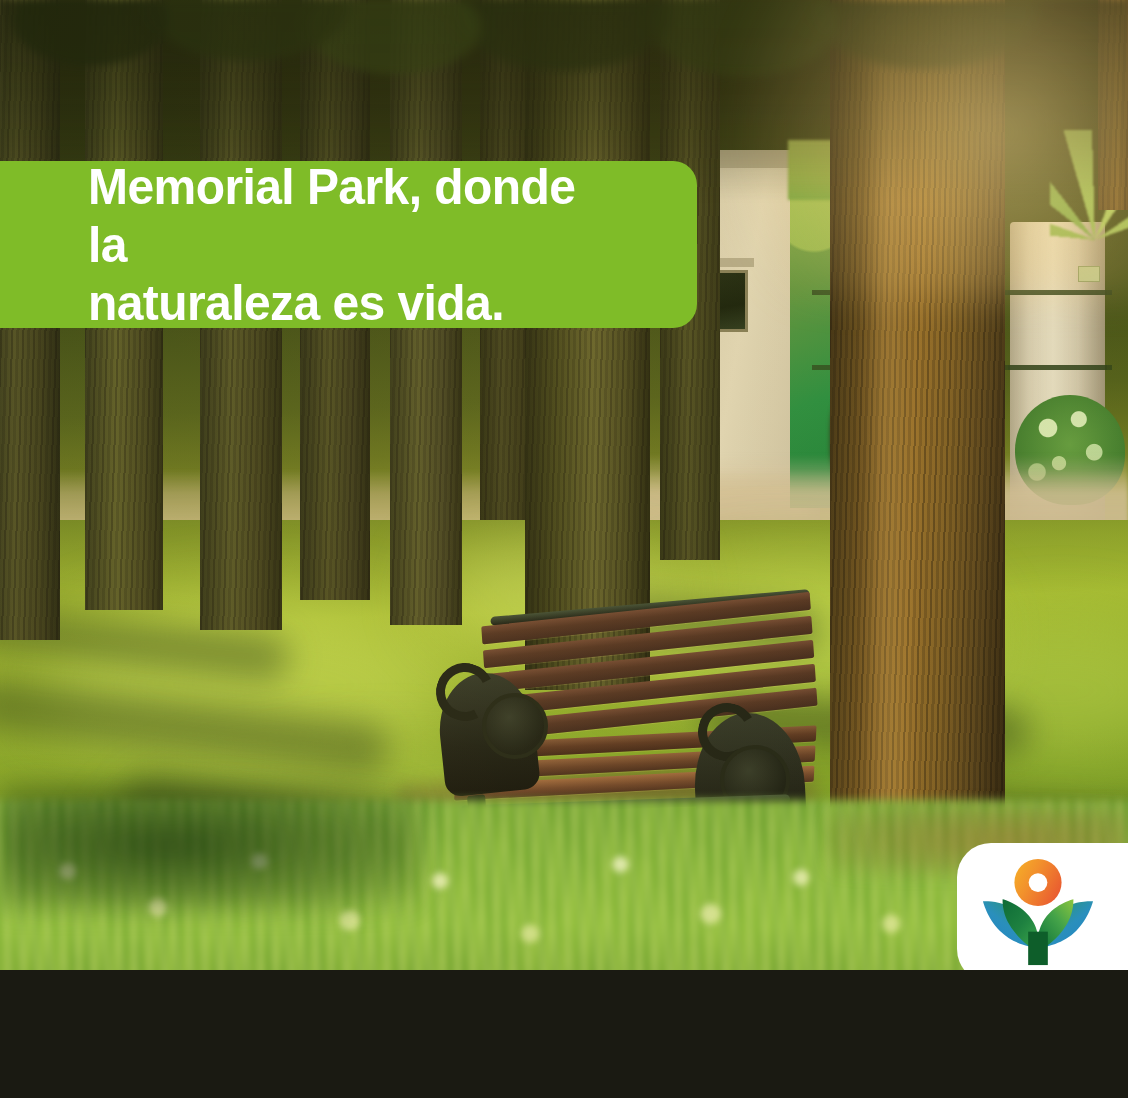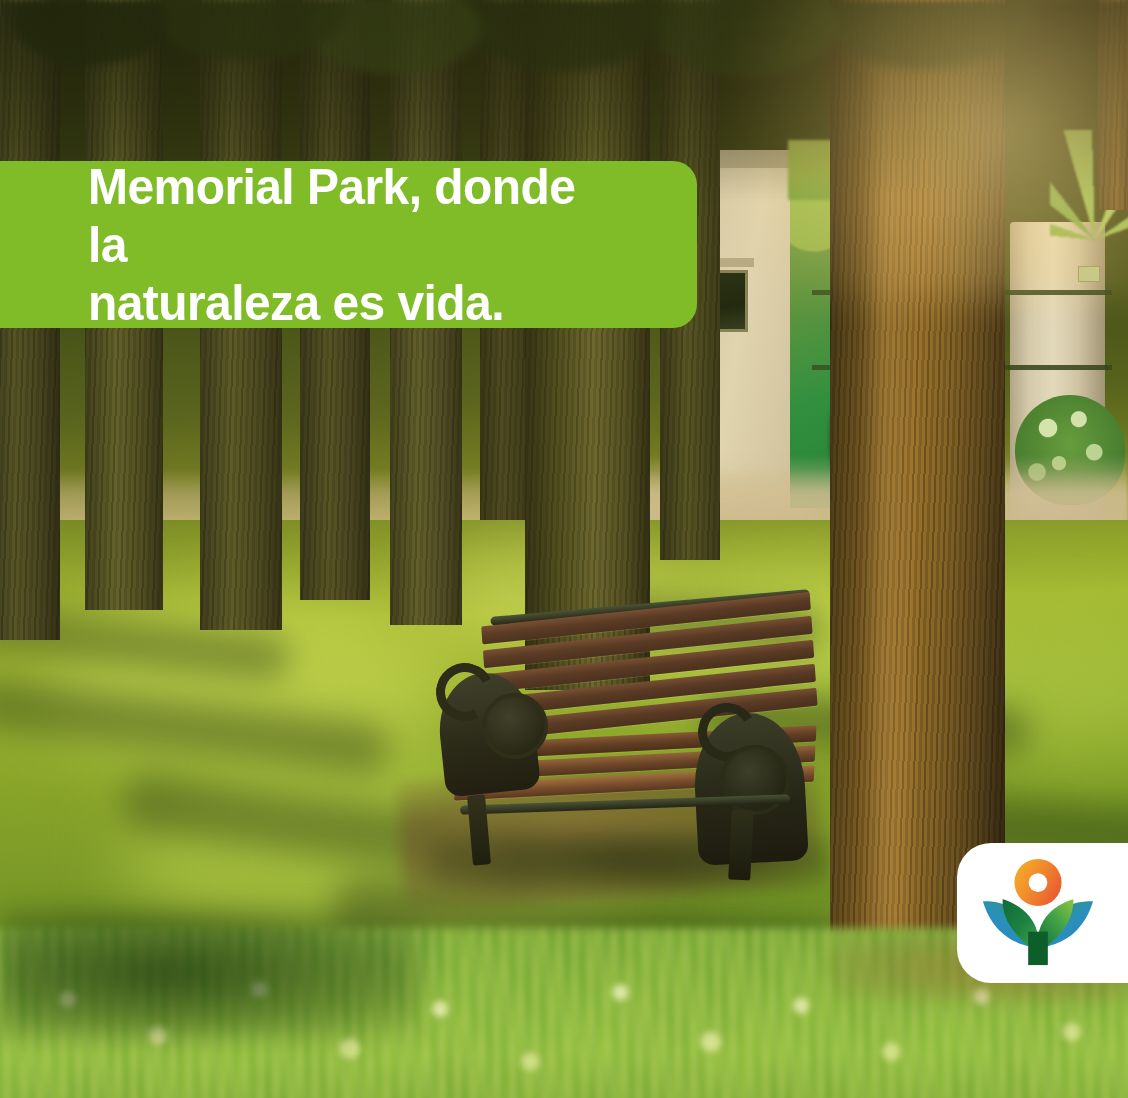--- a/index.html
+++ b/index.html
@@ -8,21 +8,21 @@
     padding: 0;
     background: #1a1a12;
   }
   body {
     font-family: "Liberation Sans", sans-serif;
   }
 
   .poster {
     position: relative;
     width: 1128px;
-    height: 1098px;
+    height: 970px;
     overflow: hidden;
     background: #2c3b14;
   }
 
   
   .photo {
     position: absolute;
     inset: 0;
     overflow: hidden;
   }

